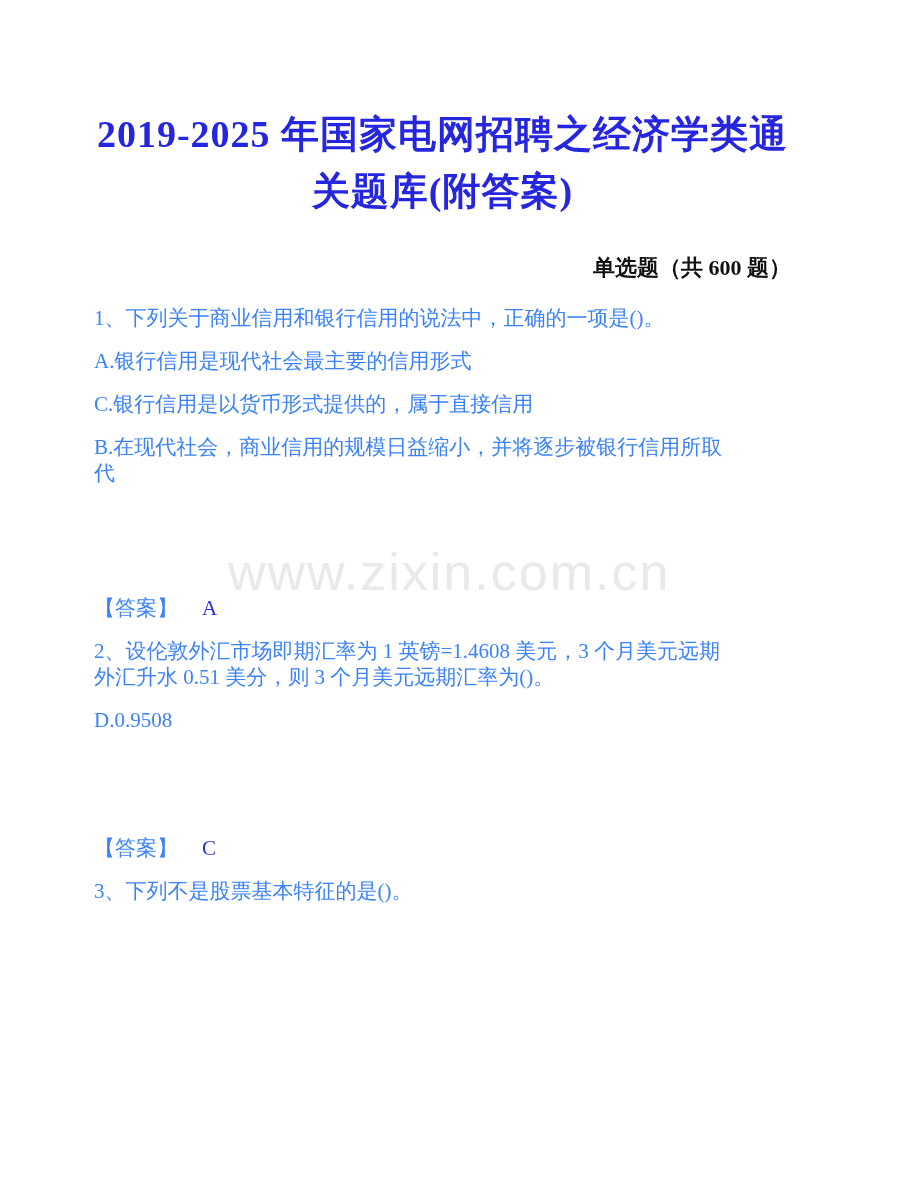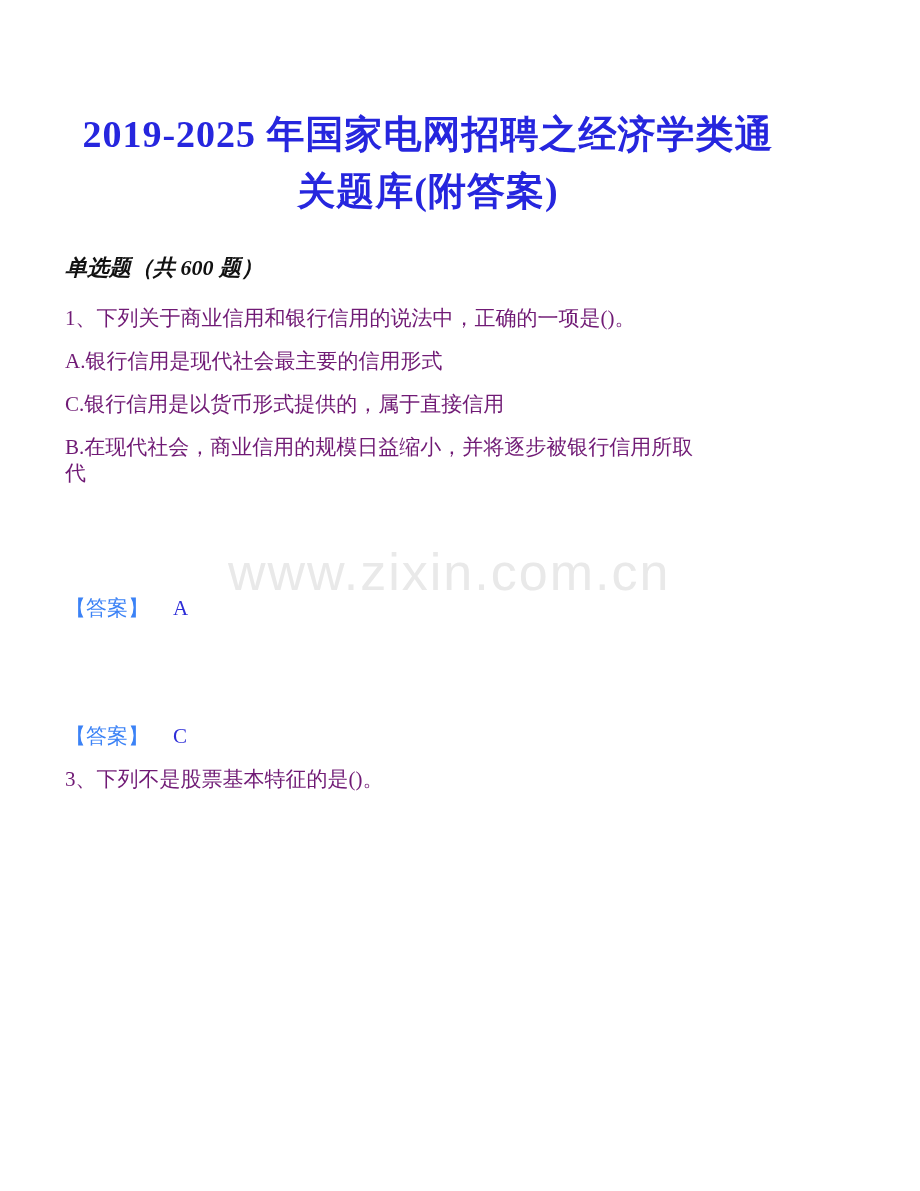--- a/index.html
+++ b/index.html
@@ -7,49 +7,48 @@
     padding: 0;
     background: #ffffff;
   }
   .page {
     position: relative;
     width: 920px;
     height: 1191px;
     background: #ffffff;
     overflow: hidden;
     box-sizing: border-box;
-    padding: 106px 129px 0 65px;
+    padding: 106px 129px 0 94px;
     font-family: "Liberation Serif", "DejaVu Serif", serif;
     color: #1c1c1c;
   }
   .title {
     margin: 0;
     font-size: 38px;
     line-height: 57px;
     font-weight: bold;
     text-align: center;
     color: #2626de;
     white-space: pre-line;
     letter-spacing: 1px;
   }
   .section-heading {
     margin: 33px 0 0 0;
     font-size: 22px;
     line-height: 30px;
     font-weight: bold;
-    text-align: left;
+    text-align: right;
     color: #111111;
-    font-style: italic;
   }
   .para {
     margin: 17px 0 0 0;
     font-size: 21px;
     line-height: 26px;
     white-space: pre-line;
-    color: #701a75;
+    color: #3b82f6;
   }
   .stem-first {
     margin-top: 22px;
   }
   .mt-answer1 {
     margin-top: 83px;
   }
   .mt-q2opts {
     margin-top: 25px;
   }
@@ -92,20 +91,23 @@
   <p class="para stem-first">1、下列关于商业信用和银行信用的说法中，正确的一项是()。</p>
   <p class="para">A.银行信用是现代社会最主要的信用形式</p>
   <p class="para">C.银行信用是以货币形式提供的，属于直接信用</p>
   <p class="para">B.在现代社会，商业信用的规模日益缩小，并将逐步被银行信用所取
 代</p>
 
   <p class="para answer-row mt-answer1">
     <span class="answer-label">【答案】</span><span class="answer-value">A</span>
   </p>
 
+  <p class="para">2、设伦敦外汇市场即期汇率为 1 英镑=1.4608 美元，3 个月美元远期
+外汇升水 0.51 美分，则 3 个月美元远期汇率为()。</p>
+  <p class="para">D.0.9508</p>
 
   <p class="para answer-row mt-answer2">
     <span class="answer-label">【答案】</span><span class="answer-value">C</span>
   </p>
 
   <p class="para">3、下列不是股票基本特征的是()。</p>
 
   <div class="watermark">www.zixin.com.cn</div>
 
 </div>

